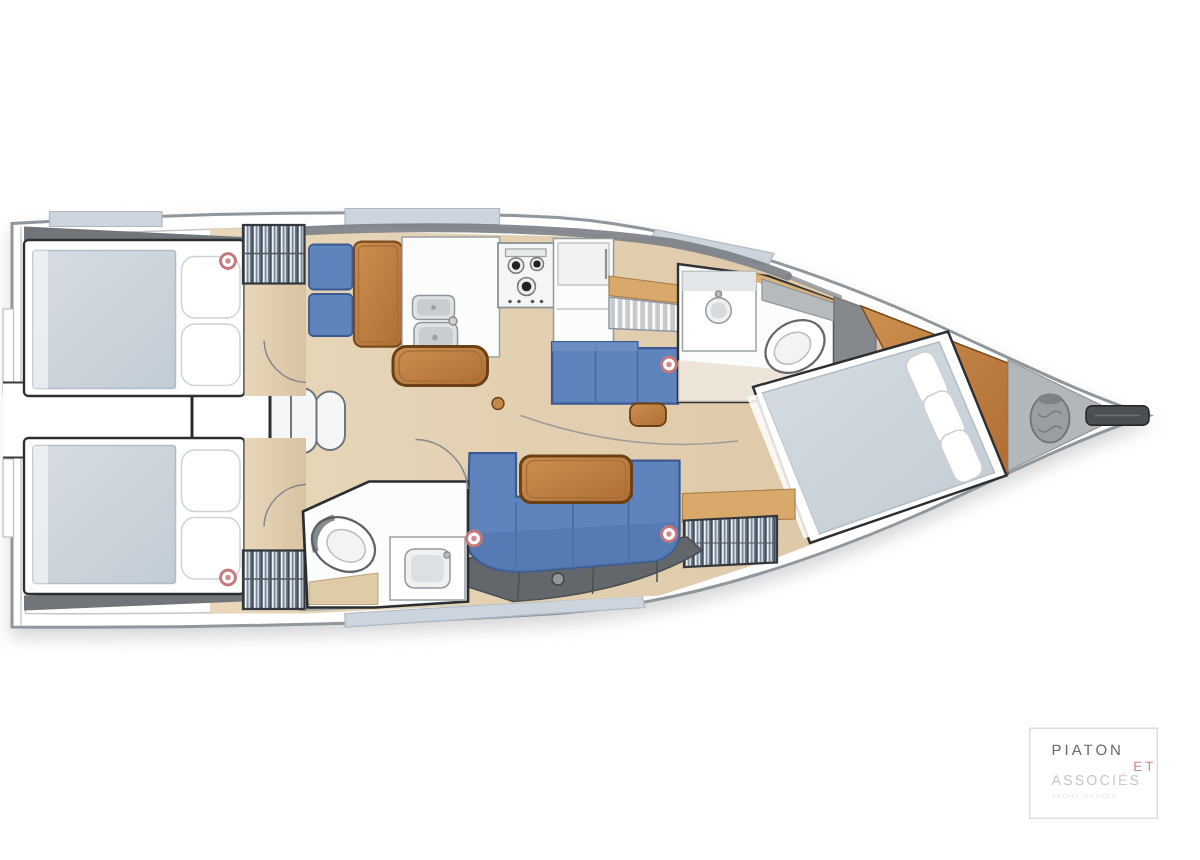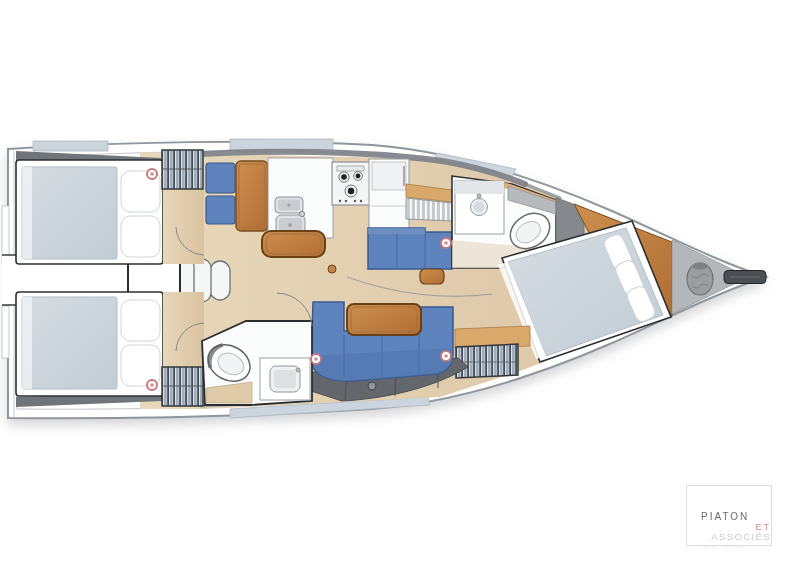--- a/index.html
+++ b/index.html
@@ -2,21 +2,21 @@
 <html style="--hull-stroke: #8f979d; --deck-line: #c0c6cb; --floor: #e2cfaf; --floor-dark: #d9c3a1; --wood: #c4874a; --wood-dark: #6b4015; --wood-light: #d9a96c; --sofa: #5f83bd; --sofa-dark: #3a5a91; --mattress: #ccd5dc; --white-furniture: #fbfcfc; --furniture-stroke: #9aa0a4; --wall: #2c2f32; --gray-panel: #85898d; --gray-dark: #63676c; --coaming: #7b8086; --hatch: #ccd5dd; --marker: #c4787c; --steel: #dfe2e4;"><head>
 <meta charset="utf-8">
 <style>
   html,body{margin:0;padding:0;background:#fff;}
   .stage{position:relative;width:800px;height:573px;background:#fff;overflow:hidden;
          font-family:"Liberation Sans", sans-serif;}
   .stage svg{position:absolute;left:0;top:0;}
   .hull-shadow{filter:drop-shadow(0px 6px 6px rgba(100,105,110,0.28));}
   .logo-box{position:absolute;left:686px;top:485px;width:86px;height:61px;background:#fff;
             border:1px solid #dedede;box-sizing:border-box;padding:9px 0 0 14px;line-height:1.12;}
-  .logo-l1{font-size:10px;letter-spacing:2px;color:#6a6a6a;margin-top:16px;}
+  .logo-l1{font-size:10px;letter-spacing:2px;color:#6a6a6a;}
   .logo-l2{font-size:9px;letter-spacing:2px;color:#d4878d;}
   .logo-l3{font-size:9.5px;letter-spacing:1.4px;color:#c9c9c9;}
   .logo-tag{font-size:4px;letter-spacing:1.2px;color:#e2e2e2;margin-top:2px;}
 </style>
 </head>
 <body>
 
 <div class="stage">
 <svg width="800" height="573" viewBox="0 0 800 573">
   <defs>
@@ -241,16 +241,16 @@
         <g>
           <circle cx="446" cy="356" r="5" fill="#ffffff" stroke="var(--marker)" stroke-width="2"></circle>
           <circle cx="446" cy="356" r="1.8" fill="var(--marker)" opacity="0.85"></circle>
         </g>
       </g>
 </svg>
 
 <div class="logo-box" style="border-color: rgb(222, 222, 222);">
   <div class="logo-l1" style="color: rgb(106, 106, 106);">PIATON</div>
   <div class="logo-l2" style="color: rgb(212, 135, 141); text-align: right;">ET</div>
-  <div class="logo-l3" style="color: rgb(201, 201, 201); text-align: right;">ASSOCIÉS</div>
+  <div class="logo-l3" style="color: rgb(201, 201, 201);">ASSOCIÉS</div>
   <div class="logo-tag">YACHT DESIGN</div>
 </div>
 </div>
 
 </body></html>

